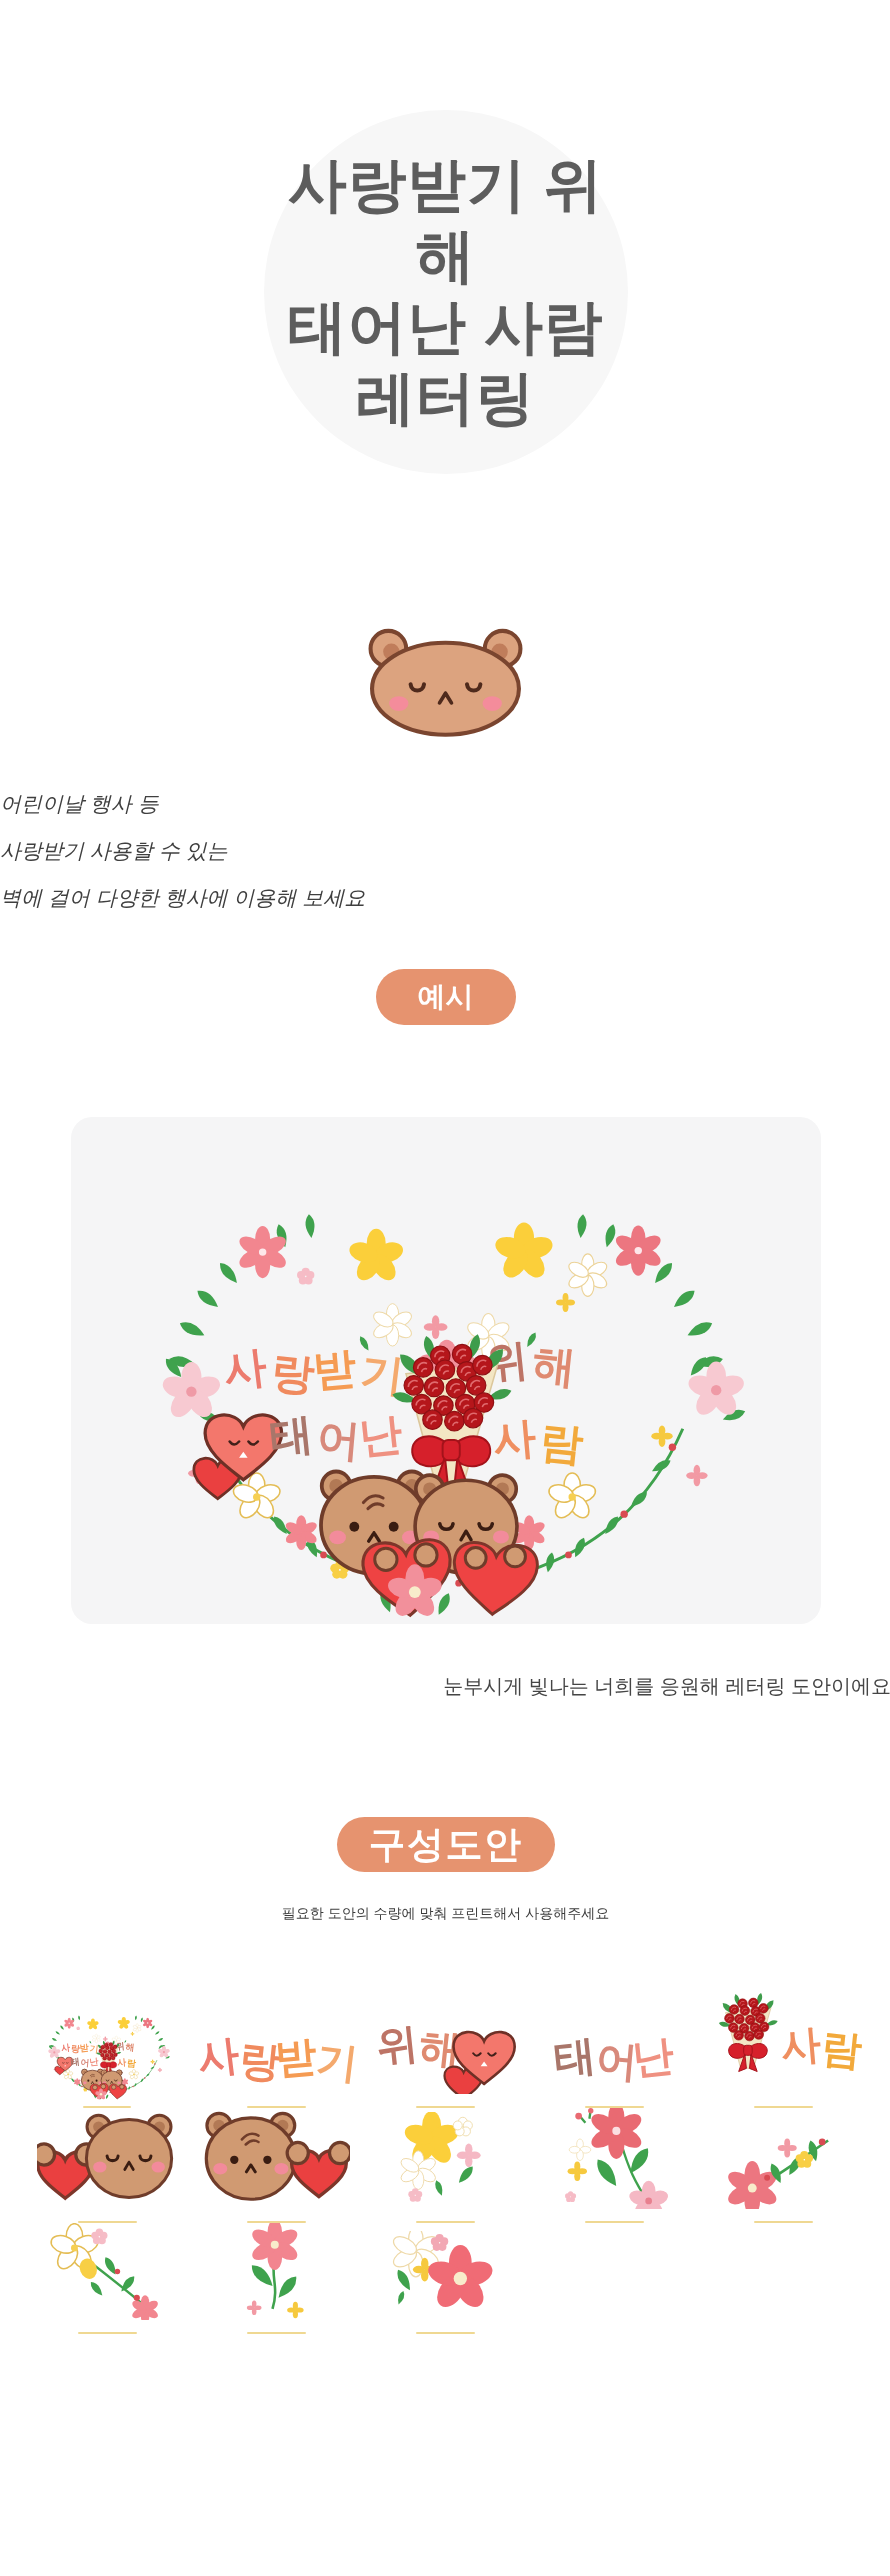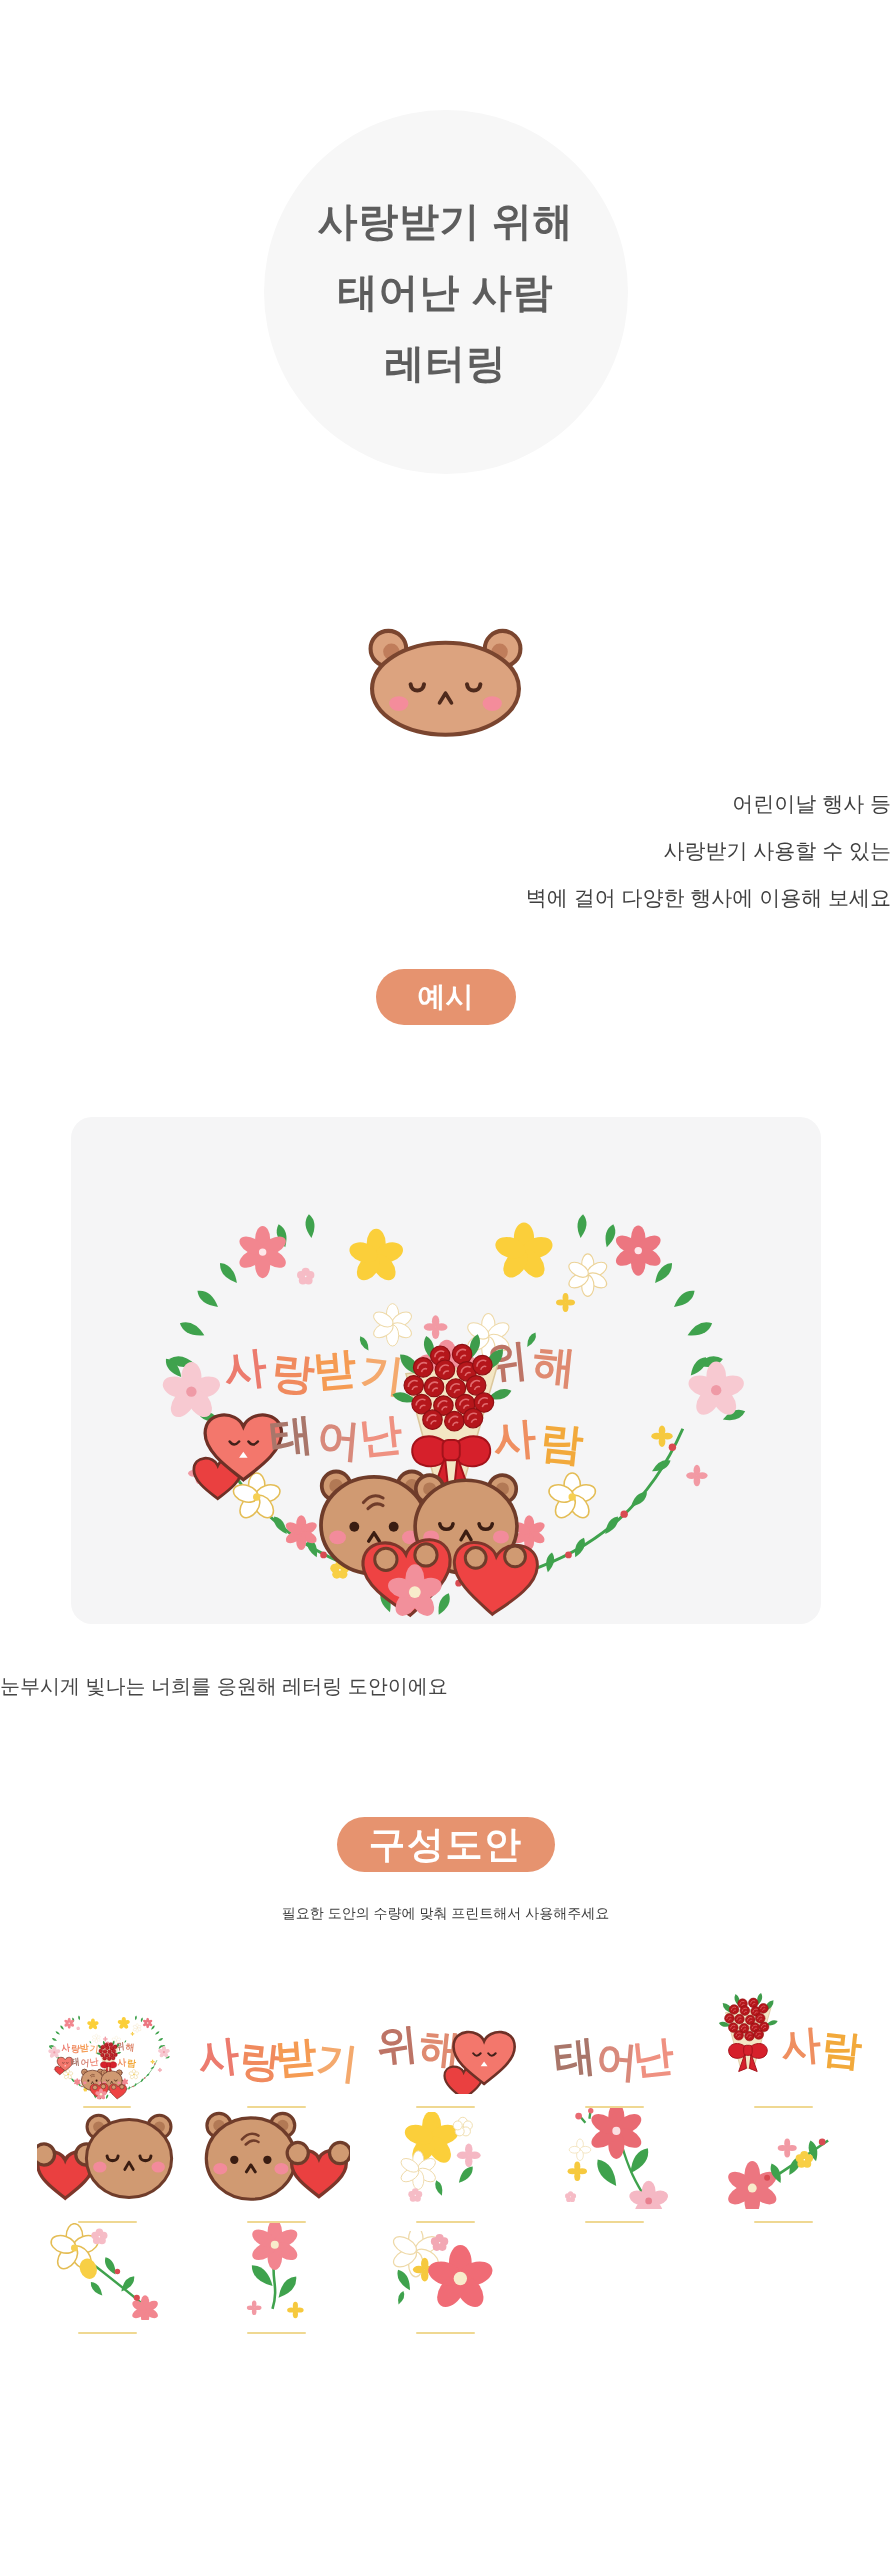--- a/index.html
+++ b/index.html
@@ -1,40 +1,40 @@
 <!DOCTYPE html>
 <html style="font-size:12px"><head>
 <meta charset="utf-8">
 <style>
   html,body{margin:0;padding:0;background:#ffffff;}
   body{width:891px;min-height:2576px;font-family:"Liberation Sans",sans-serif;}
 
   
   .hero-circle{width:364px;height:364px;border-radius:50%;background:#f7f7f7;
     margin:110px auto 0;display:flex;flex-direction:column;align-items:center;justify-content:center;}
-  .hero-circle .t{font-size:40px;font-weight:800;color:#5d5d5d;line-height:71px;letter-spacing:0.7px;text-align:center;}
+  .hero-circle .t{font-size:59px;font-weight:800;color:#5d5d5d;line-height:71px;letter-spacing:0.7px;text-align:center;}
 
   
   .hero-bear{display:block;margin:148px auto 0;}
 
   
-  .intro{margin-top:43px;text-align:right;}
+  .intro{margin-top:43px;text-align:left;font-style:italic;}
   .intro p{margin:0;font-size:21px;line-height:47px;color:#3f3f3f;}
 
   
   .badge{display:flex;align-items:center;justify-content:center;background:#e6936f;color:#ffffff;
     font-weight:800;border-radius:742px;margin-left:auto;margin-right:auto;}
   .badge.example{width:140px;height:56px;font-size:28px;margin-top:48px;}
   .badge.composition{width:218px;height:55px;font-size:37px;margin-top:117px;letter-spacing:1.5px;}
 
   
   .panel{width:750px;height:507px;background:#f5f5f6;border-radius:21px;margin:92px auto 0;
     display:flex;align-items:center;justify-content:center;overflow:hidden;}
 
-  .caption{margin-top:49px;text-align:left;font-size:20px;color:#454545;}
+  .caption{margin-top:49px;text-align:right;font-size:20px;color:#454545;padding-left:36px;}
   .note{margin-top:33px;text-align:center;font-size:14px;color:#3c3c3c;}
 
   
   .grid{width:846px;margin:37px auto 0;}
   .grid-row{display:grid;grid-template-columns:repeat(5,1fr);}
   .cell{display:flex;flex-direction:column;align-items:center;justify-content:flex-end;}
   .row1 .cell{height:148px;}
   .row2 .cell{height:115px;}
   .row3 .cell{height:111px;}
   .cell .art{margin-bottom:12px;}

